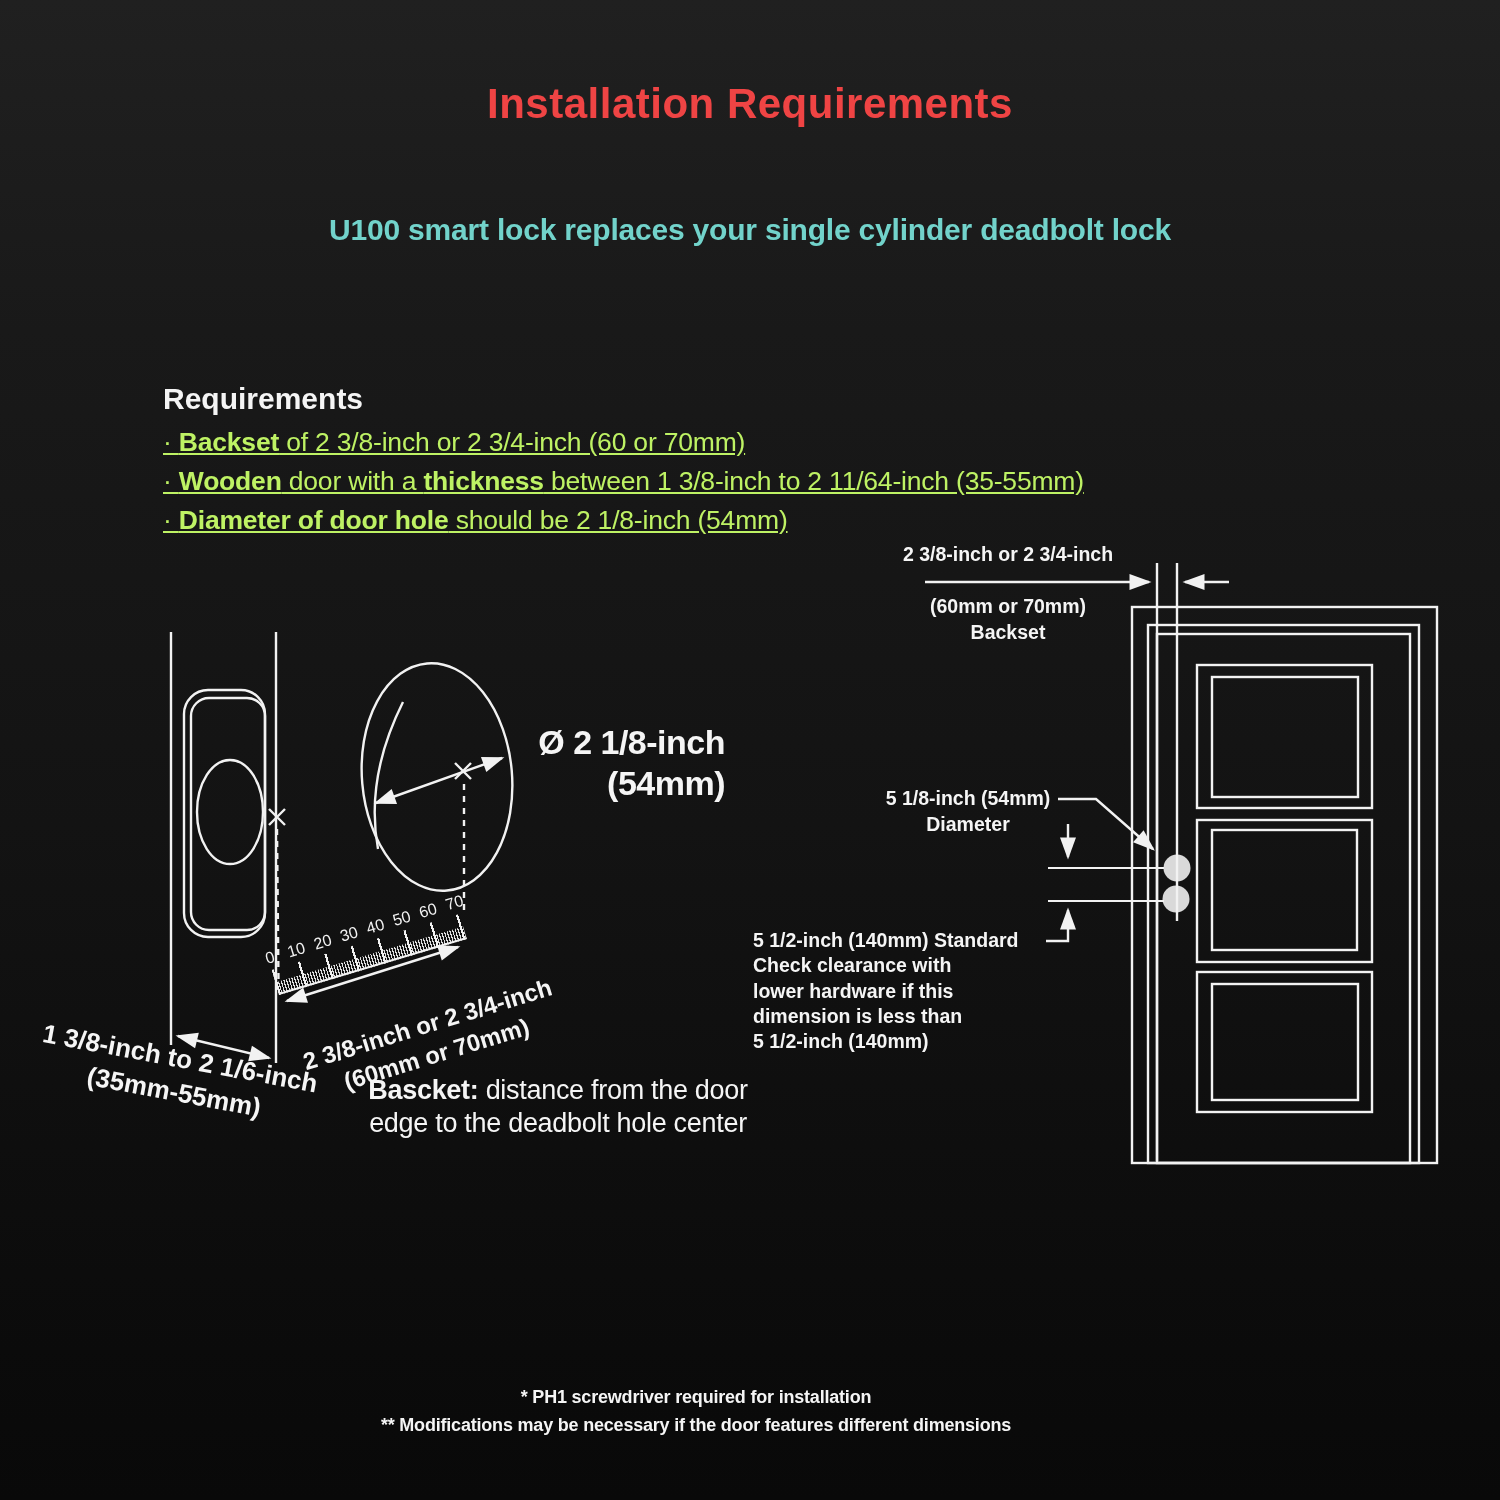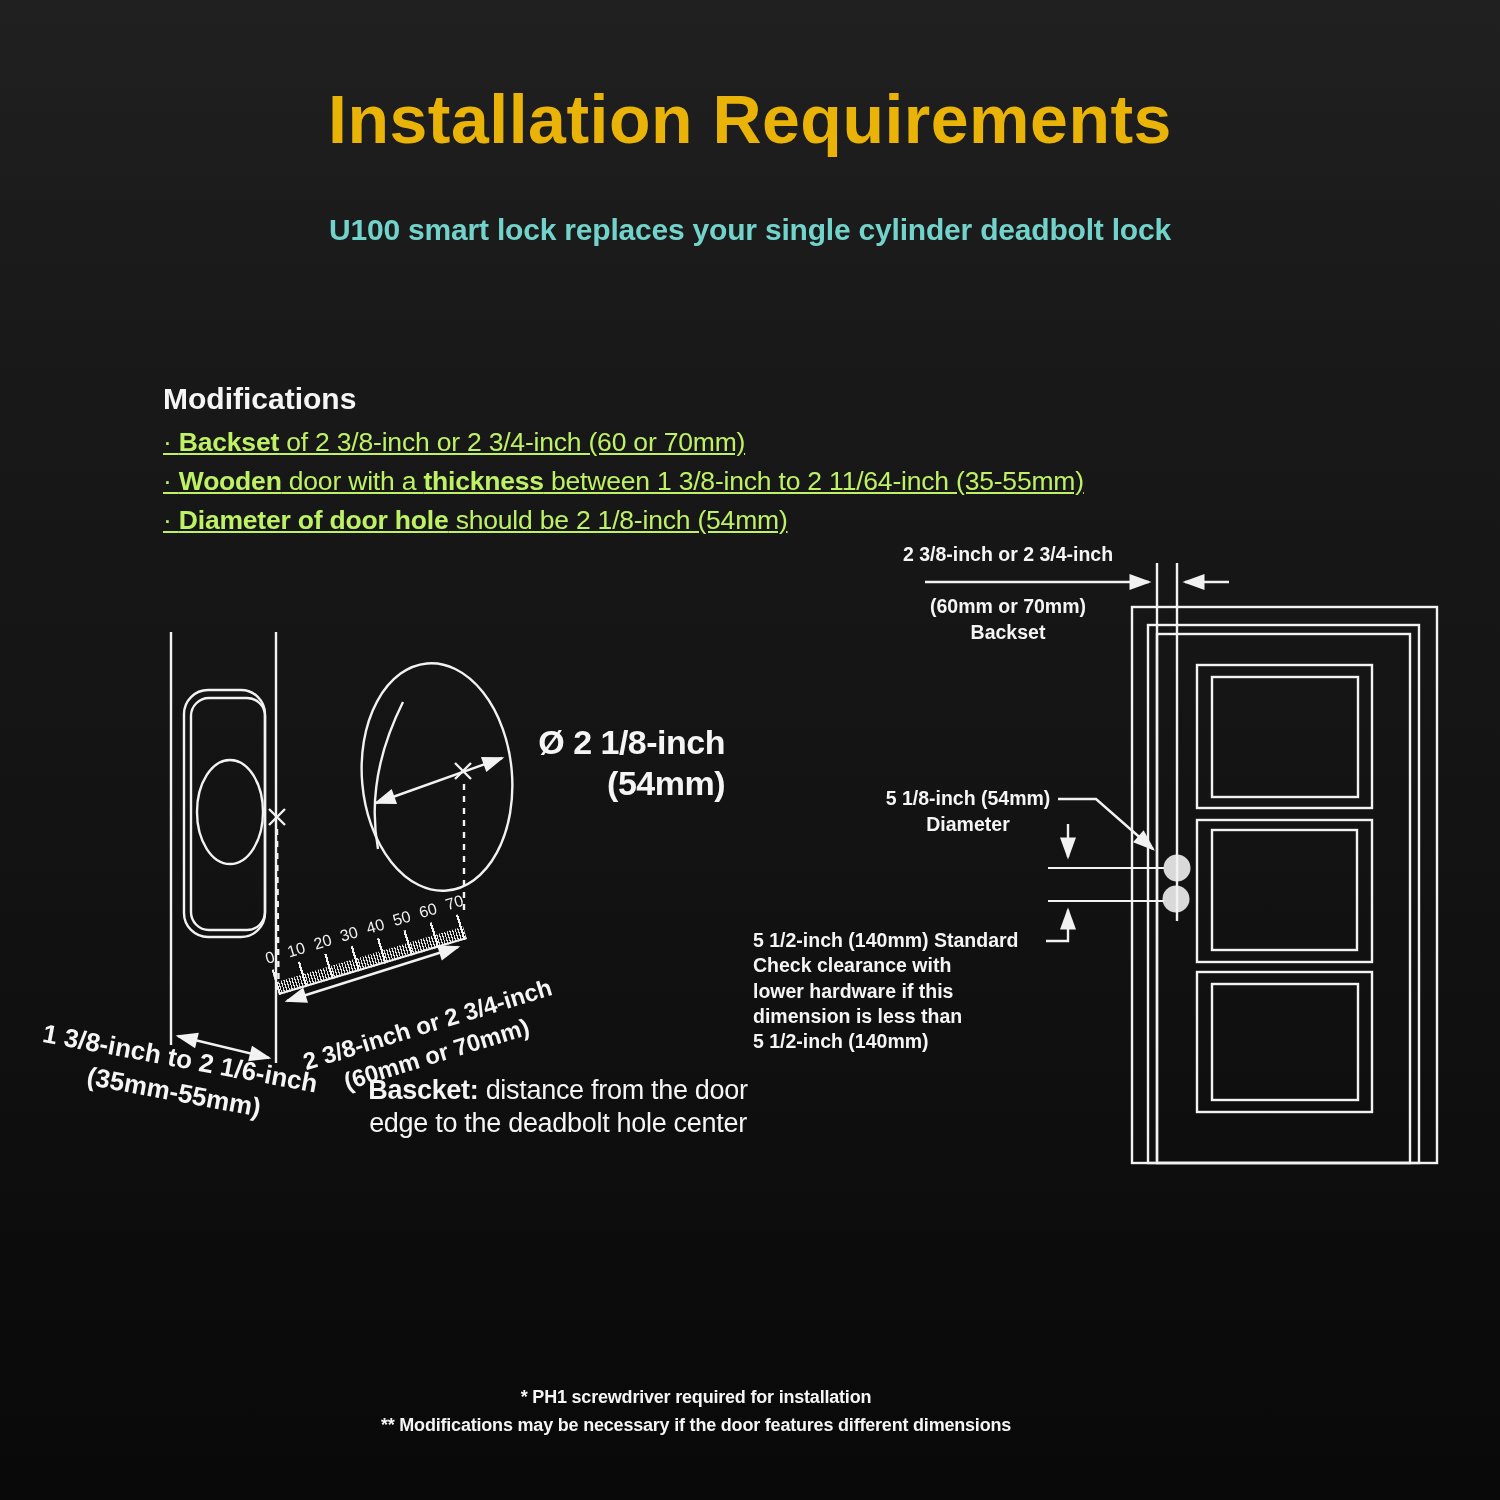--- a/index.html
+++ b/index.html
@@ -3,21 +3,21 @@
 <meta charset="utf-8">
 <style>
   html,body{margin:0;padding:0;background:#0b0b0b;}
   body{
     width:1500px;height:1500px;position:relative;overflow:hidden;
     background:linear-gradient(180deg,#202020 0%,#191919 22%,#131313 55%,#0c0c0c 85%,#090909 100%);
     font-family:"Liberation Sans","DejaVu Sans",sans-serif;color:#f5f5f5;
   }
   .abs{position:absolute;}
   .b{font-weight:700;}
-  .page-title{top:80px;left:0;width:1500px;text-align:center;font-size:68px;font-weight:700;color:#eab308;letter-spacing:.5px;}
+  .page-title{top:80px;left:0;width:1500px;text-align:center;font-size:42px;font-weight:700;color:#ef4444;letter-spacing:.5px;}
   .subtitle{top:213px;left:0;width:1500px;text-align:center;font-size:30px;font-weight:700;color:#72d3cb;letter-spacing:-.2px;}
   .req{left:163px;top:382px;width:1100px;}
   .req-h{font-size:30px;font-weight:700;margin:0 0 11px 0;}
   .req-item{font-size:26.5px;margin:0 0 8px 0;letter-spacing:-.2px;color:#bef264;text-decoration:underline;}
   .lbl-hole{left:515px;top:722px;width:210px;text-align:right;font-size:34px;font-weight:600;line-height:1.2;letter-spacing:-.5px;}
   .lbl-backset-left{left:272px;top:1008px;width:320px;text-align:center;font-size:24px;font-weight:600;line-height:1.3;transform:rotate(-17deg);}
   .lbl-thick{left:22px;top:1042px;width:310px;text-align:center;font-size:26px;font-weight:600;line-height:1.3;transform:rotate(10.5deg);}
   .caption{left:368px;top:1074px;width:380px;text-align:center;font-size:27px;line-height:1.24;letter-spacing:-.3px;}
   .r-backset1{left:880px;top:543px;width:256px;text-align:center;font-size:19.5px;font-weight:600;}
   .r-backset23{left:880px;top:594px;width:256px;text-align:center;font-size:19.5px;font-weight:600;line-height:1.32;}
@@ -85,21 +85,21 @@
     <line class="thin" x1="1048" y1="901" x2="1164" y2="901"></line>
     <line class="ln" x1="1068" y1="824" x2="1068" y2="857" marker-end="url(#ah)"></line>
     <path class="ln" d="M1046,941 L1068,941 L1068,910" marker-end="url(#ah)"></path>
   </g>
 </svg>
 
 <div class="abs page-title">Installation Requirements</div>
 <div class="abs subtitle">U100 smart lock replaces your single cylinder deadbolt lock</div>
 
 <div class="abs req">
-  <div class="req-h">Modifications</div>
+  <div class="req-h">Requirements</div>
   <div class="req-item"><span>· </span><span class="b">Backset</span><span> of 2 3/8-inch or 2 3/4-inch (60 or 70mm)</span></div>
   <div class="req-item"><span>· </span><span class="b">Wooden</span><span> door with a </span><span class="b">thickness</span><span> between 1 3/8-inch to 2 11/64-inch (35-55mm)</span></div>
   <div class="req-item"><span>· </span><span class="b">Diameter of door hole</span><span> should be 2 1/8-inch (54mm)</span></div>
 </div>
 
 <div class="abs lbl-hole">
   <div>Ø 2 1/8-inch</div>
   <div>(54mm)</div>
 </div>
 

